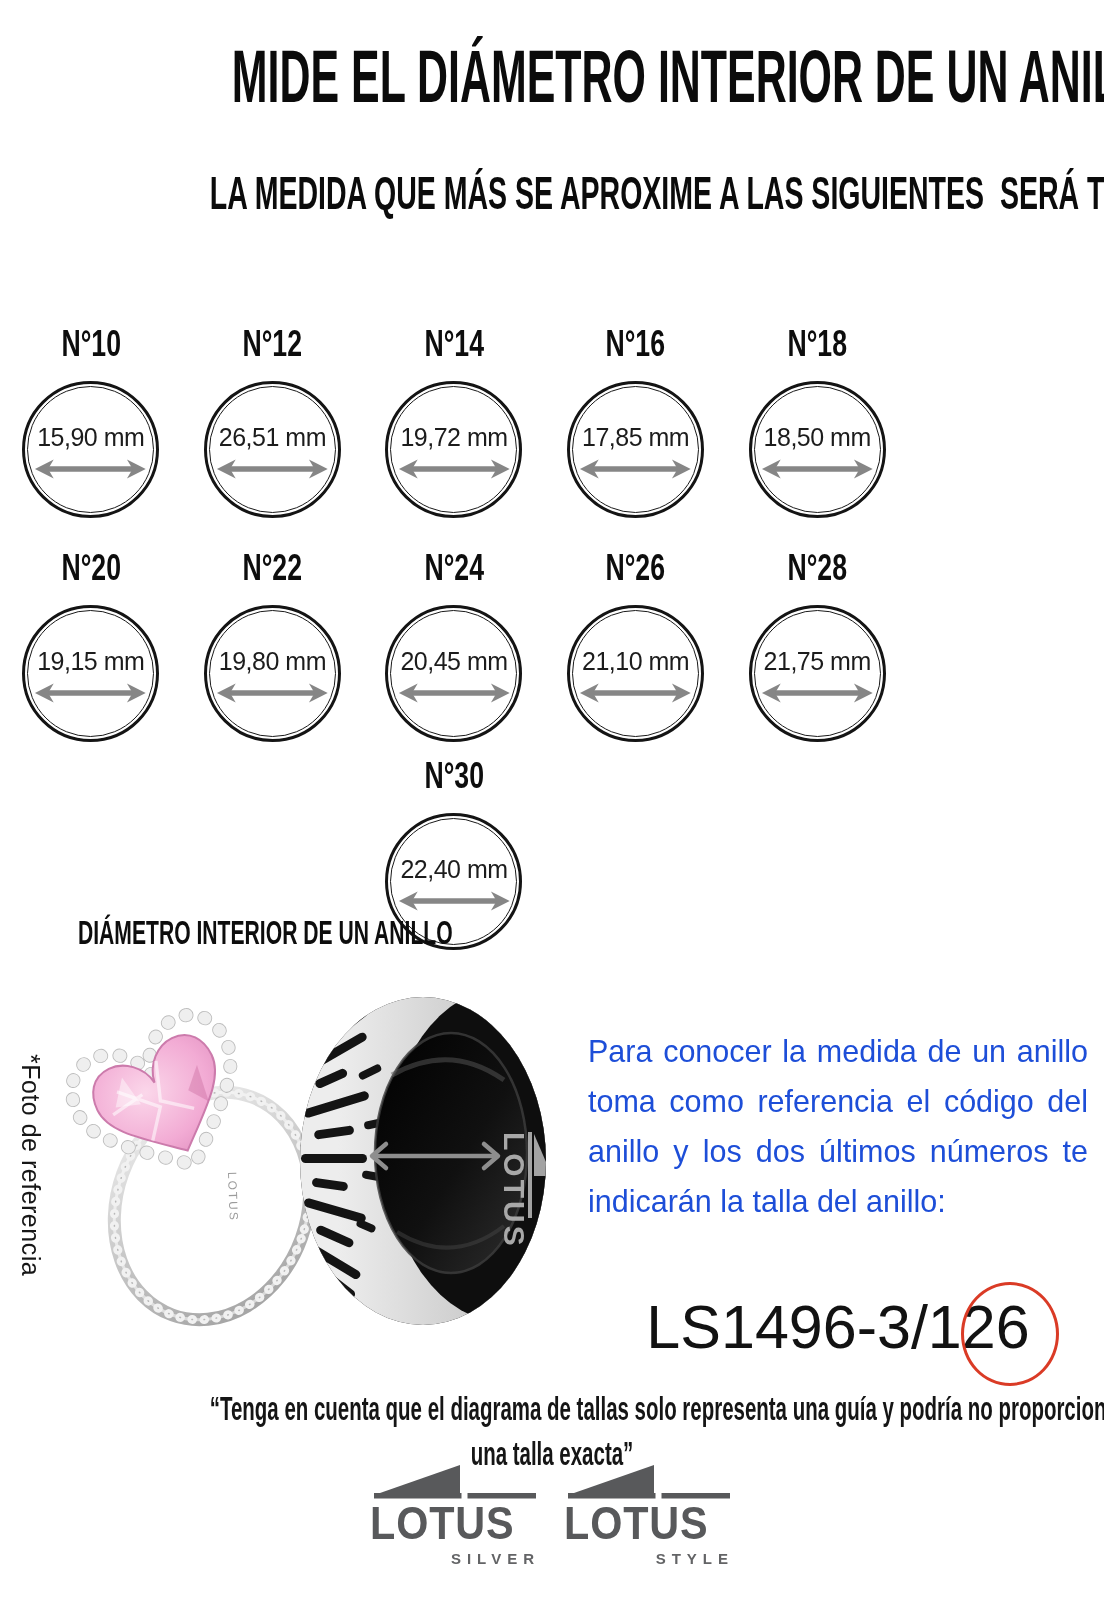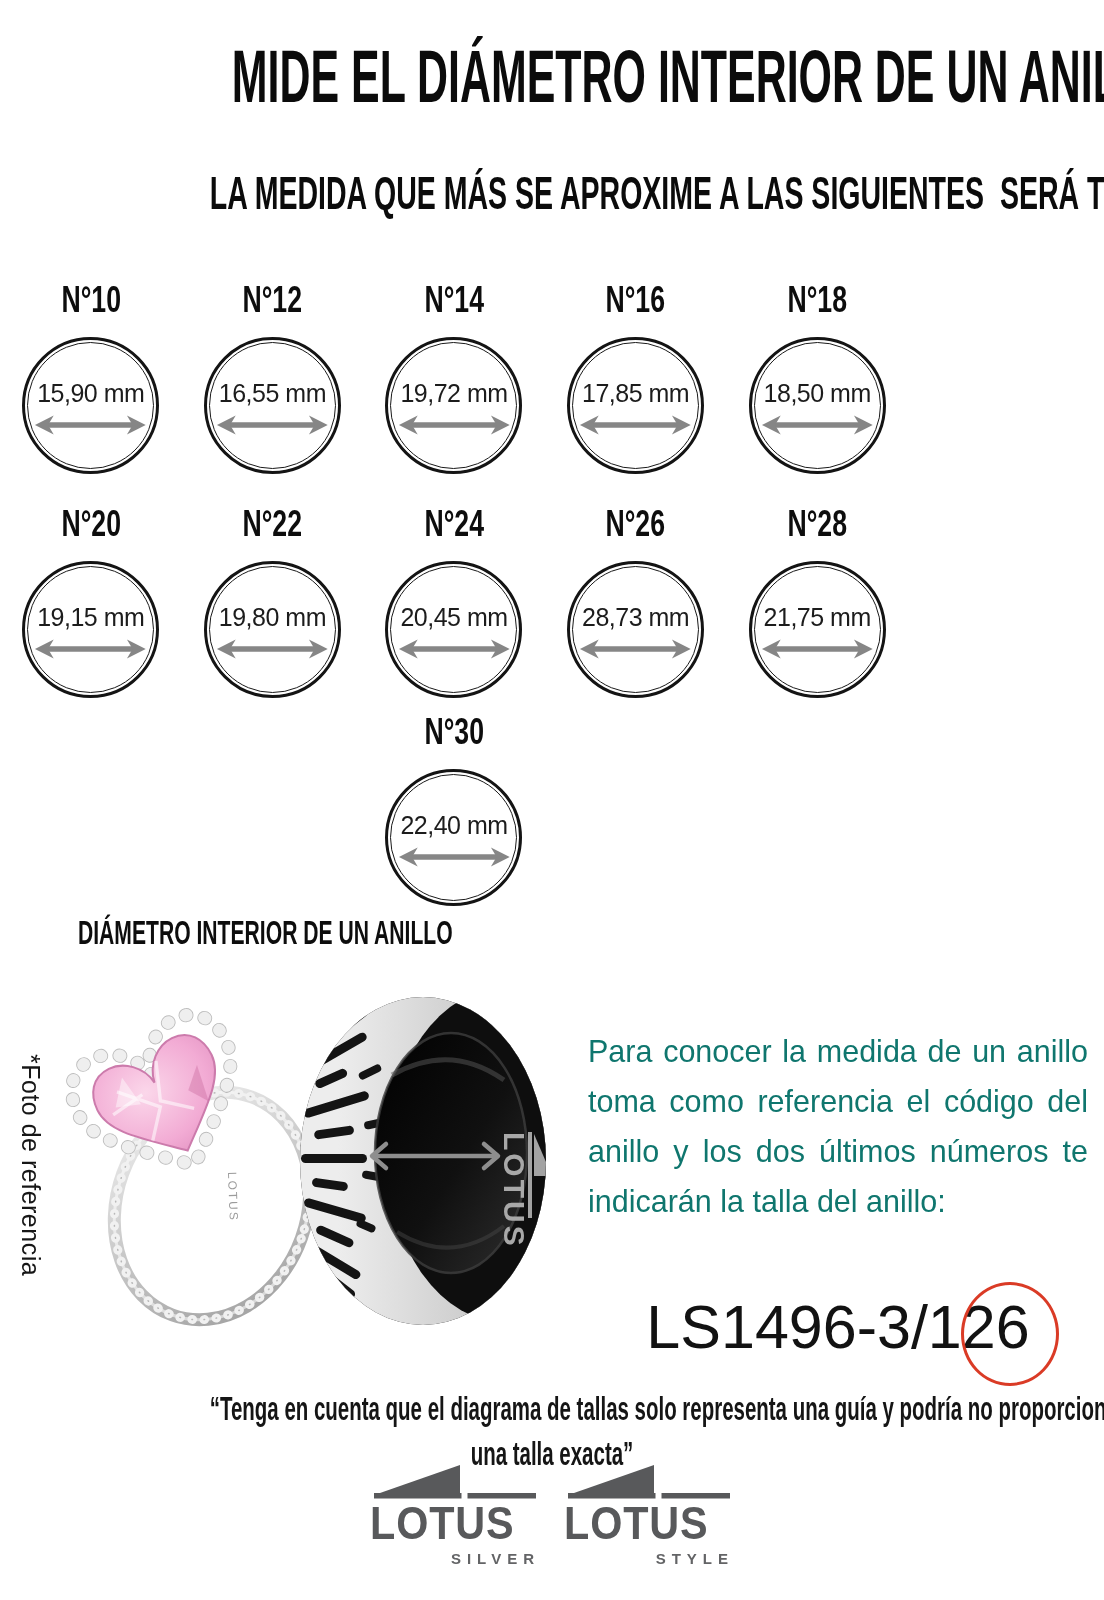--- a/index.html
+++ b/index.html
@@ -12,21 +12,21 @@
     position:absolute;top:34px;left:0;right:0;text-align:center;
     font-size:74px;font-weight:bold;white-space:nowrap;color:#0b0b0b;
     transform:scaleX(.58);transform-origin:50% 0;letter-spacing:0;
   }
   .subtitle{
     position:absolute;top:166px;left:0;right:0;text-align:center;
     font-size:46px;font-weight:bold;white-space:pre;color:#0b0b0b;
     transform:scaleX(.62);transform-origin:50% 0;
   }
   
-  .size-row{position:absolute;left:0;width:908px;display:flex;}
+  .size-row{position:absolute;left:0;width:908px;display:flex;margin-top:44px;}
   .size-row.r1{top:281px;}
   .size-row.r2{top:505px;}
   .size-row.r3{top:713px;justify-content:center;}
   .size-cell{width:220.8px;display:flex;flex-direction:column;align-items:center;}
   .size-label{
     font-size:36px;font-weight:bold;color:#0d0d0d;white-space:nowrap;
     transform:scaleX(.74);transform-origin:50% 50%;line-height:38px;
   }
   .size-circle{
     position:relative;margin-top:18px;width:137px;height:137px;background:#fff;
@@ -47,21 +47,21 @@
   }
   
   .photo-caption{
     position:absolute;left:16px;top:1054px;height:230px;
     writing-mode:vertical-rl;font-size:25px;color:#161616;letter-spacing:.5px;
   }
   .photo{position:absolute;left:52px;top:980px;width:515px;height:360px;}
   
   .instruction{
     position:absolute;left:588px;top:1026px;width:500px;
-    font-size:30.5px;line-height:50px;color:#0f766e;
+    font-size:30.5px;line-height:50px;color:#1d4ed8;
     text-align:justify;text-align-last:left;
   }
   .code-line{
     position:absolute;left:588px;top:1292px;width:500px;text-align:center;
     font-size:61px;color:#121212;white-space:nowrap;
   }
   .code-suffix{position:relative;display:inline-block;}
   .code-circle{
     position:absolute;width:92px;height:98px;border:3px solid #da3b26;border-radius:50%;
     left:50%;top:50%;transform:translate(-50%,-50%) translate(14px,7px);pointer-events:none;
@@ -103,21 +103,21 @@
             <line x1="12" y1="12" x2="108" y2="12" stroke="#868686" stroke-width="5.5"></line>
             <polygon points="1,12 21,2.5 15,12 21,21.5" fill="#868686"></polygon>
             <polygon points="119,12 99,2.5 105,12 99,21.5" fill="#868686"></polygon>
           </svg>
         </div>
       </div>
 
       <div class="size-cell">
         <div class="size-label">N°12</div>
         <div class="size-circle">
-          <div class="size-value">16,55 mm</div>
+          <div class="size-value">26,51 mm</div>
           <svg class="size-arrow" viewBox="0 0 120 24" preserveAspectRatio="none">
             <line x1="12" y1="12" x2="108" y2="12" stroke="#868686" stroke-width="5.5"></line>
             <polygon points="1,12 21,2.5 15,12 21,21.5" fill="#868686"></polygon>
             <polygon points="119,12 99,2.5 105,12 99,21.5" fill="#868686"></polygon>
           </svg>
         </div>
       </div>
 
       <div class="size-cell">
         <div class="size-label">N°14</div>
@@ -190,21 +190,21 @@
             <line x1="12" y1="12" x2="108" y2="12" stroke="#868686" stroke-width="5.5"></line>
             <polygon points="1,12 21,2.5 15,12 21,21.5" fill="#868686"></polygon>
             <polygon points="119,12 99,2.5 105,12 99,21.5" fill="#868686"></polygon>
           </svg>
         </div>
       </div>
 
       <div class="size-cell">
         <div class="size-label">N°26</div>
         <div class="size-circle">
-          <div class="size-value">28,73 mm</div>
+          <div class="size-value">21,10 mm</div>
           <svg class="size-arrow" viewBox="0 0 120 24" preserveAspectRatio="none">
             <line x1="12" y1="12" x2="108" y2="12" stroke="#868686" stroke-width="5.5"></line>
             <polygon points="1,12 21,2.5 15,12 21,21.5" fill="#868686"></polygon>
             <polygon points="119,12 99,2.5 105,12 99,21.5" fill="#868686"></polygon>
           </svg>
         </div>
       </div>
 
       <div class="size-cell">
         <div class="size-label">N°28</div>

